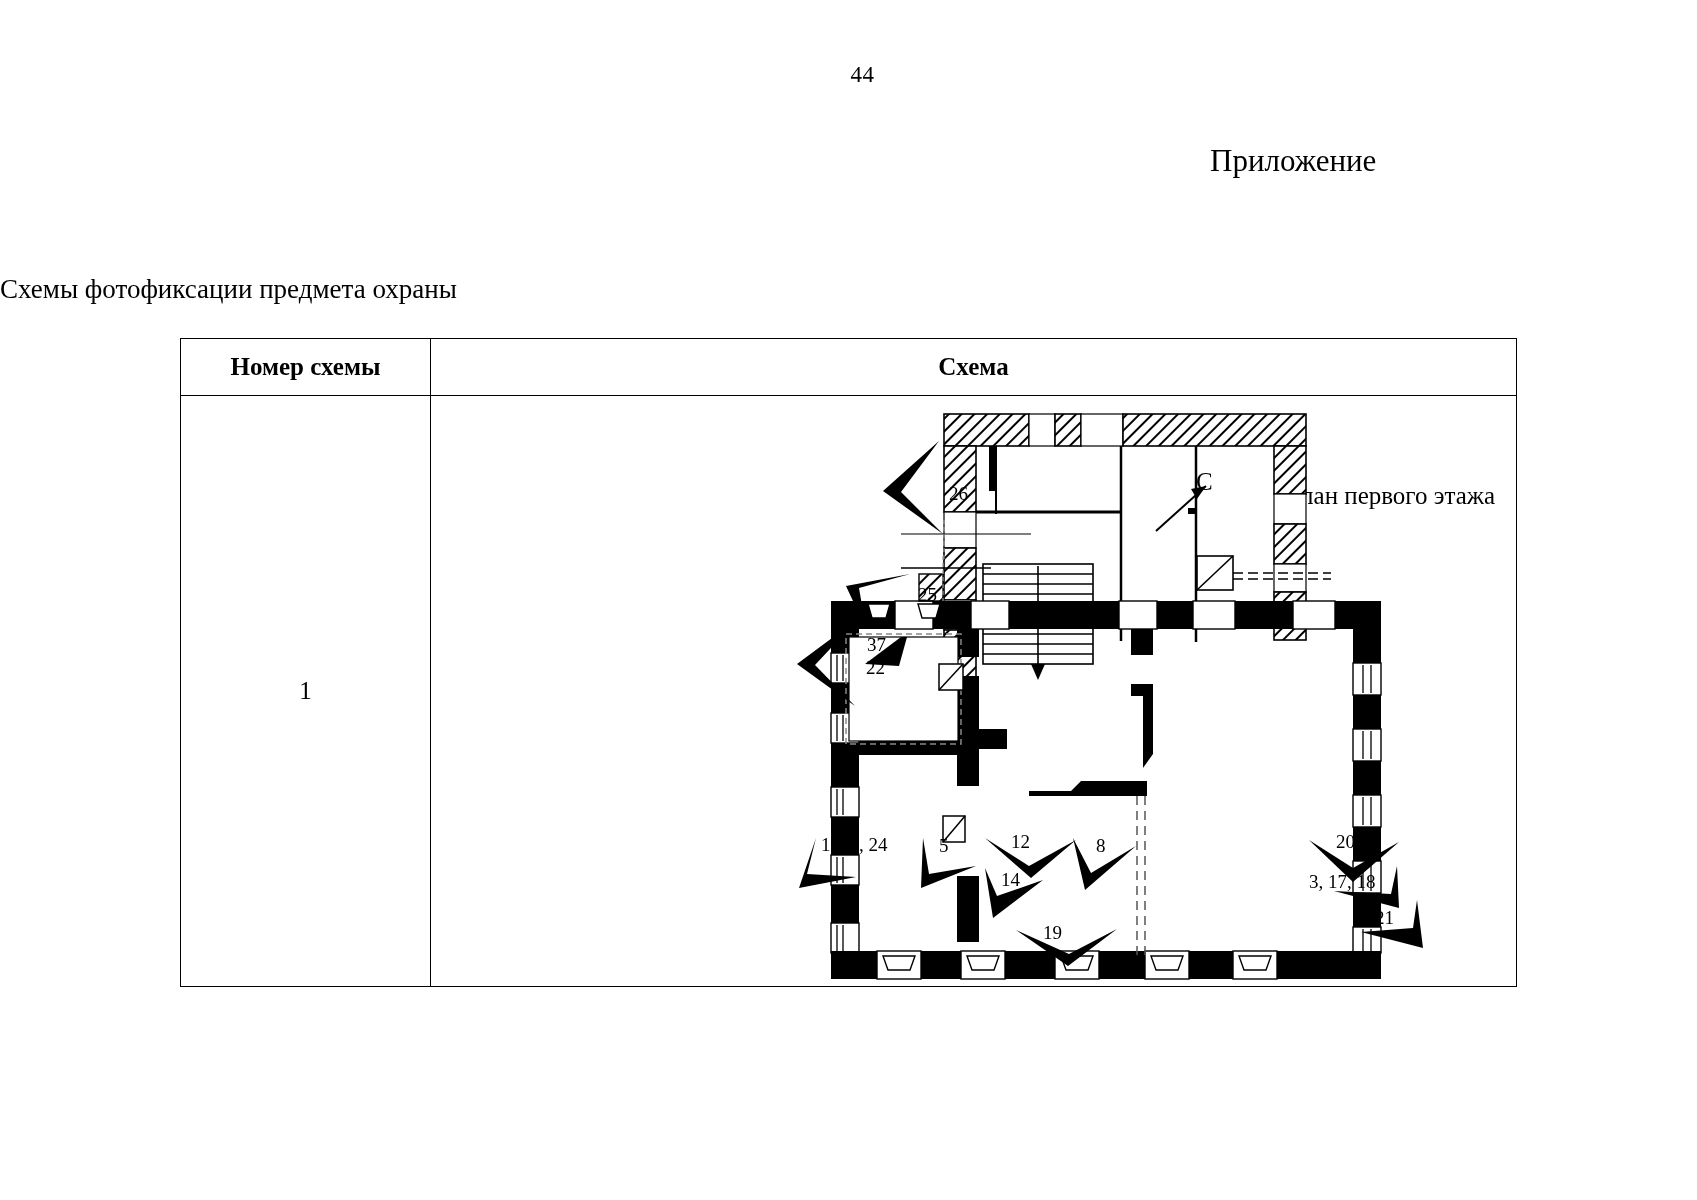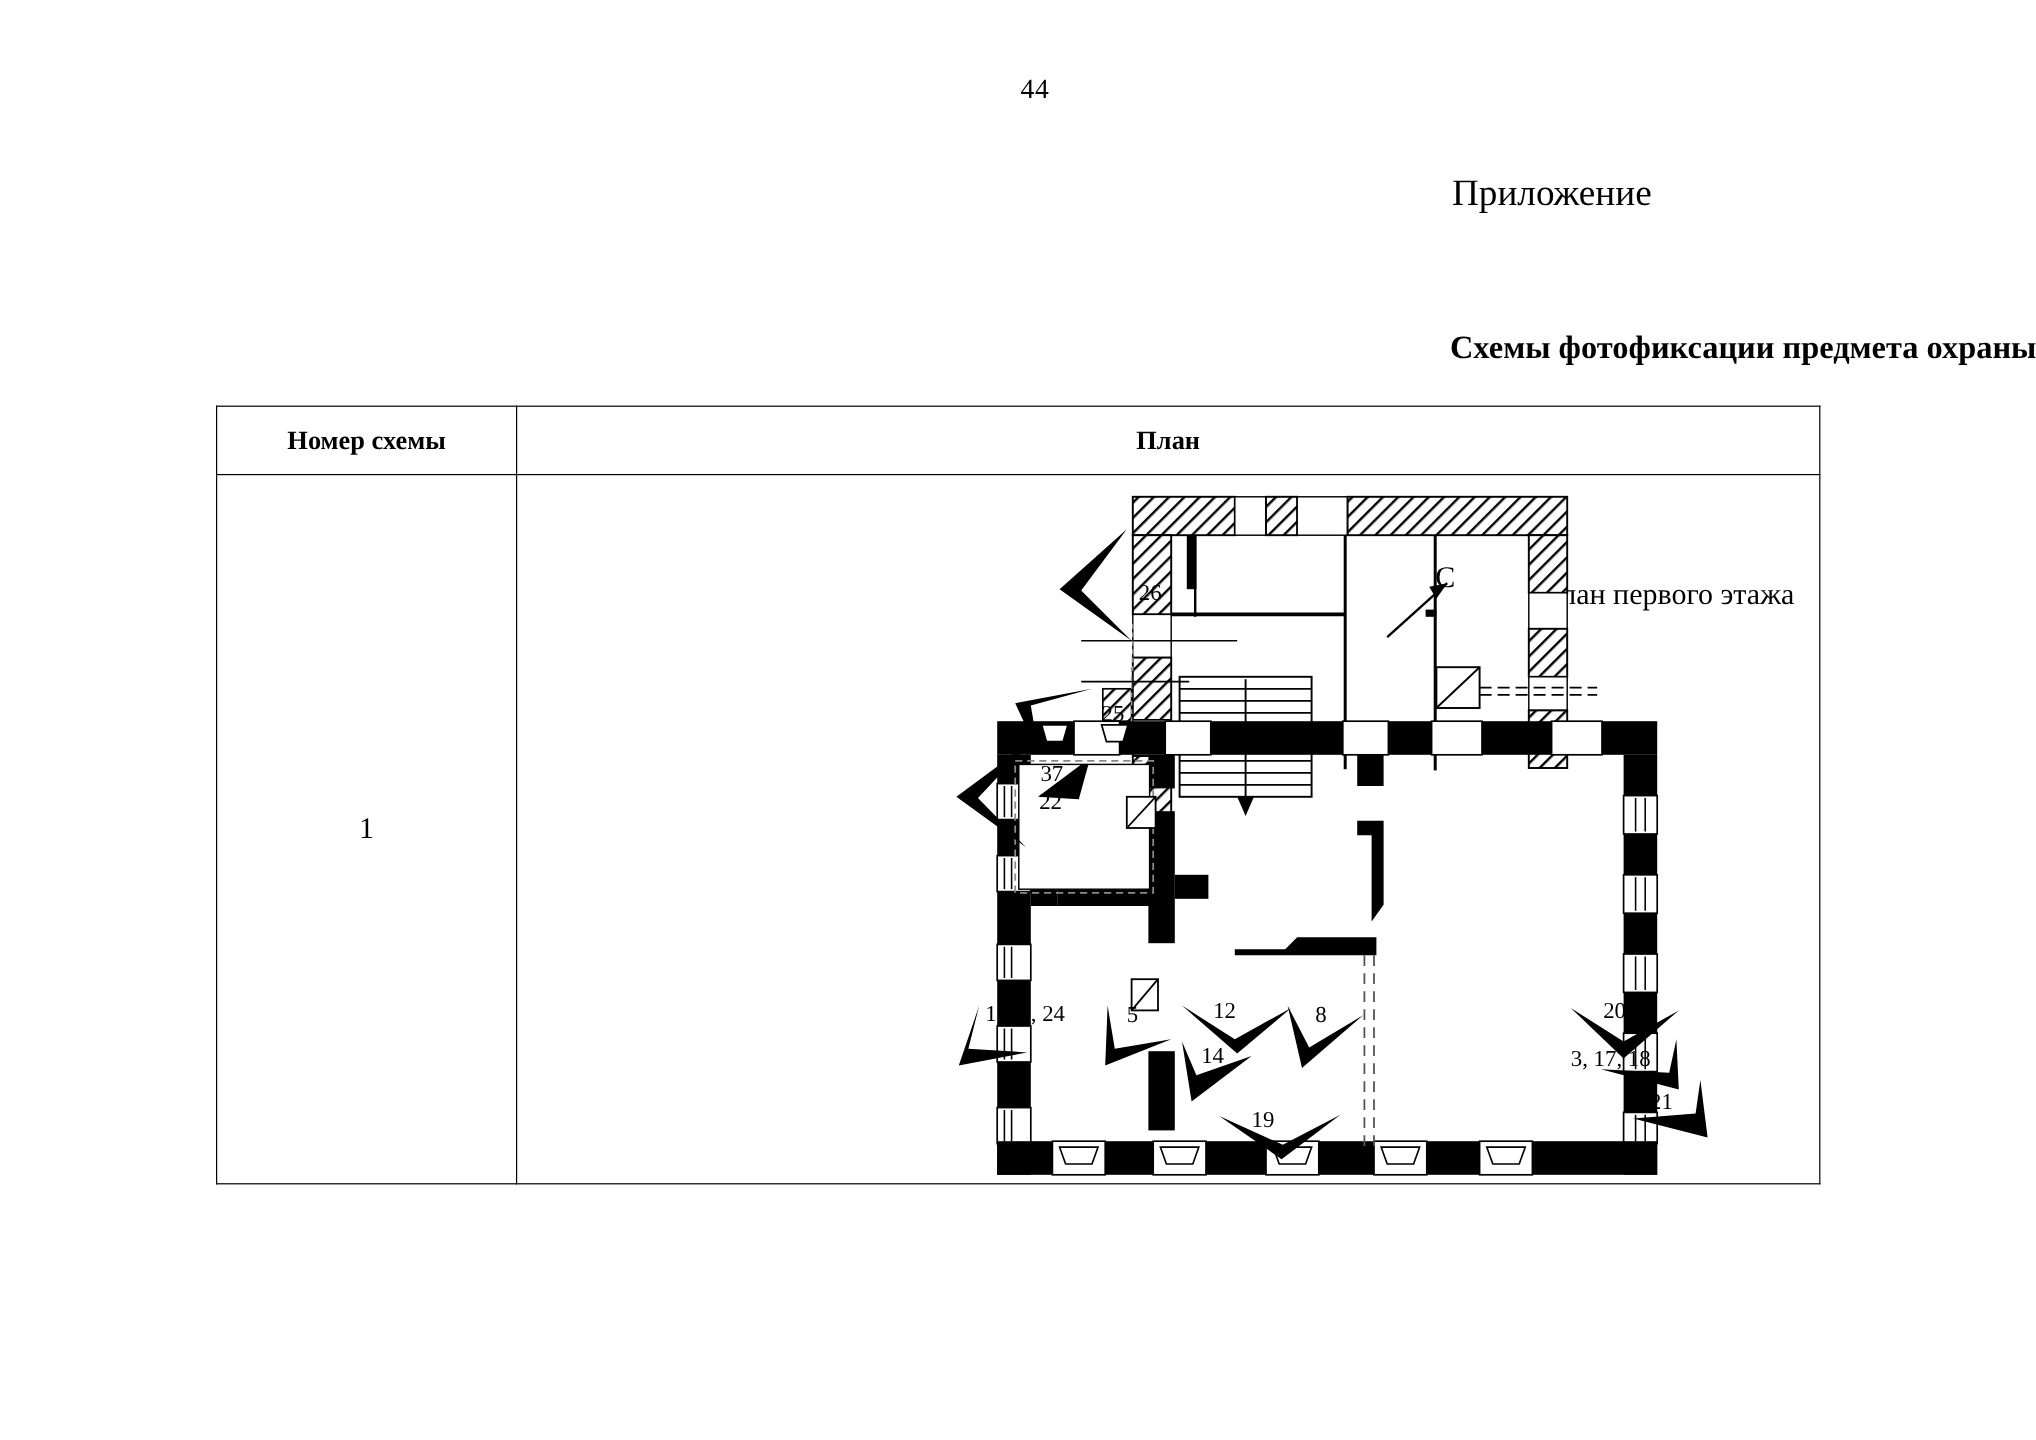--- a/index.html
+++ b/index.html
@@ -33,42 +33,42 @@
     top: 133px;
     left: 1210px;
     font-size: 31px;
     line-height: 55px;
   }
   #doc-title {
     position: absolute;
     top: 274px;
     left: 0;
     width: 1697px;
-    text-align: right;
+    text-align: left;
     font-size: 27px;
-    font-weight: bold;
+    font-weight: normal;
   }
   
   #schemes-table {
     position: absolute;
     left: 180px;
     top: 338px;
     width: 1337px;
     border-collapse: collapse;
     table-layout: fixed;
   }
   #schemes-table th,
   #schemes-table td {
     border: 1.6px solid #000;
     padding: 0;
     vertical-align: middle;
   }
   #schemes-table th {
     height: 56px;
-    font-size: 22px;
+    font-size: 25px;
     font-weight: bold;
     text-align: center;
   }
   .col-number { width: 250px; }
   #cell-scheme-number {
     text-align: center;
     font-size: 25px;
     height: 590px;
   }
   #cell-scheme-drawing {
@@ -120,21 +120,21 @@
   <div id="doc-title">Схемы фотофиксации предмета охраны</div>
 
   <table id="schemes-table">
     <colgroup>
         <col class="col-number">
         <col>
       </colgroup>
     <thead>
       <tr>
         <th>Номер схемы</th>
-        <th>План</th>
+        <th>Схема</th>
       </tr>
     </thead>
     <tbody>
       <tr>
         <td id="cell-scheme-number">1</td>
         <td id="cell-scheme-drawing">
 
           <div id="floorplan-wrap">
 
             <div id="plan-caption">План первого этажа</div>

